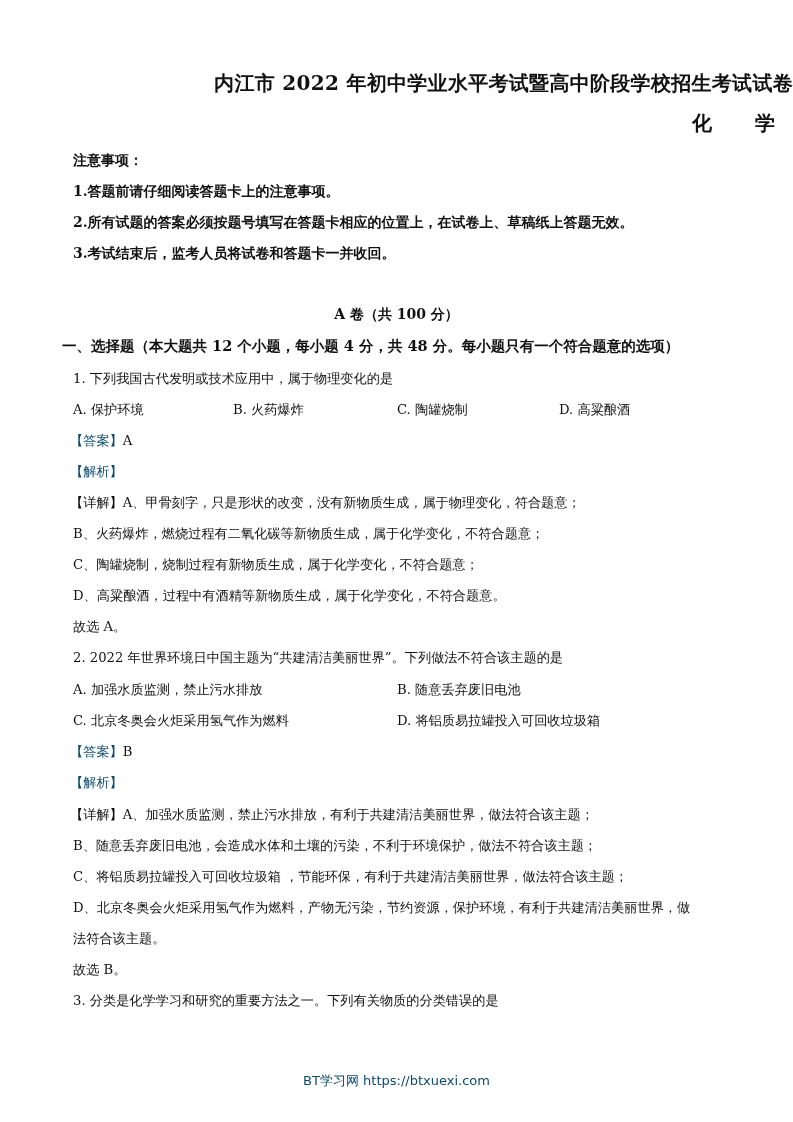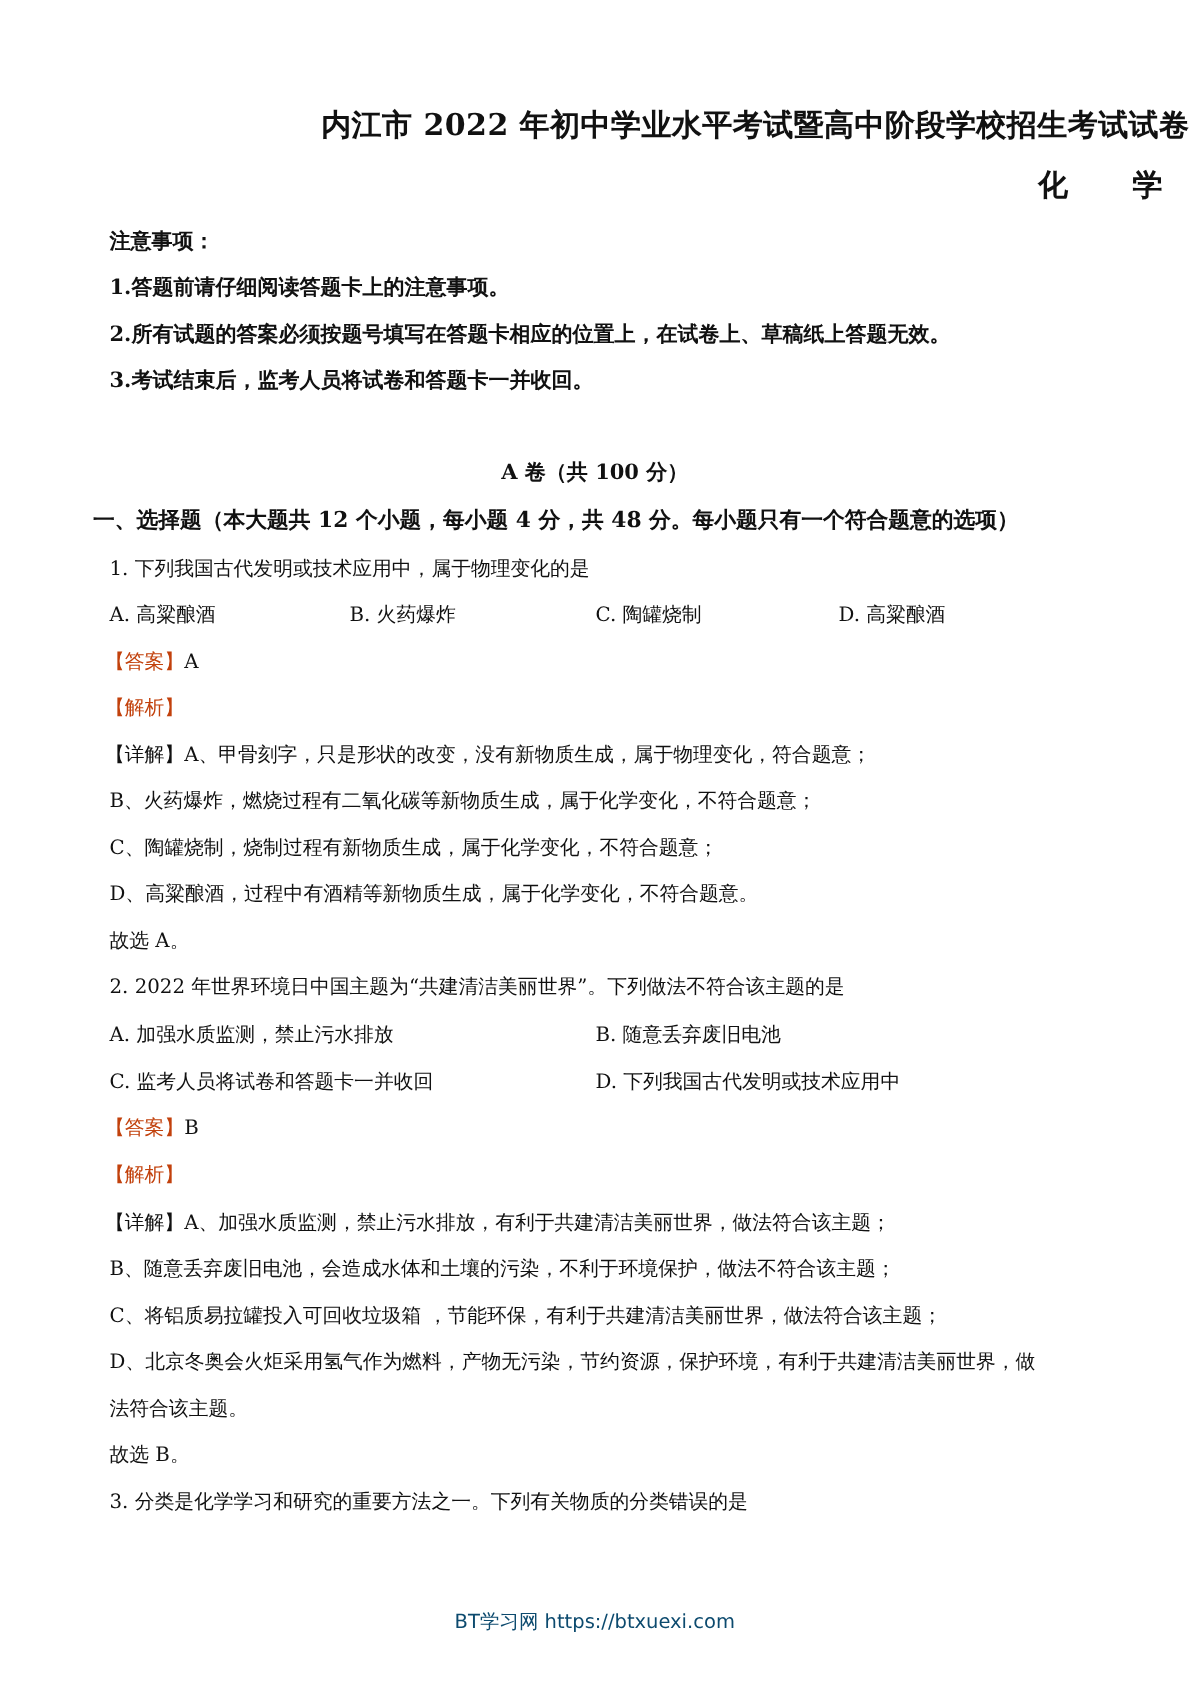--- a/index.html
+++ b/index.html
@@ -6,21 +6,21 @@
   body { width: 793px; height: 1122px; position: relative; overflow: hidden;
          font-family: "DejaVu Serif", "Liberation Serif", serif; color: #111; }
   .page { position: absolute; left: 0; top: 0; width: 793px; height: 1122px; }
   .title { position: absolute; left: 0; width: 793px; text-align: right; font-weight: bold; }
   .t1 { top: 70px; font-size: 20px; letter-spacing: 0.3px; }
   .t2 { top: 110px; font-size: 20px; letter-spacing: 18px; padding-left: 8px; box-sizing: border-box; }
   .line { position: absolute; left: 73px; white-space: nowrap; font-size: 13.2px; }
   .b { font-weight: bold; font-size: 14px; }
   .sec { position: absolute; left: 0; width: 793px; text-align: center; font-weight: bold; font-size: 14px; }
   .opt { position: absolute; white-space: nowrap; font-size: 13.2px; }
-  .tag { color: #c2410c; }
+  .tag { color: #0c4a6e; }
   .footer { position: absolute; top: 1072px; left: 0; width: 793px; text-align: center;
             font-family: "DejaVu Sans", "Liberation Sans", sans-serif; font-size: 13px; color: #0c4a6e; }
 </style>
 </head>
 <body>
 
 <div class="page">
 
   <div class="title t1">内江市 2022 年初中学业水平考试暨高中阶段学校招生考试试卷</div>
   <div class="title t2">化 学</div>
@@ -28,43 +28,43 @@
   <div class="line b" style="top:152px">注意事项：</div>
   <div class="line b" style="top:183px">1.答题前请仔细阅读答题卡上的注意事项。</div>
   <div class="line b" style="top:214px">2.所有试题的答案必须按题号填写在答题卡相应的位置上，在试卷上、草稿纸上答题无效。</div>
   <div class="line b" style="top:245px">3.考试结束后，监考人员将试卷和答题卡一并收回。</div>
 
   <div class="sec" style="top:306px">A 卷（共 100 分）</div>
   <div class="line b" style="top:337px; left:62px; font-size:14.5px">一、选择题（本大题共 12 个小题，每小题 4 分，共 48 分。每小题只有一个符合题意的选项）</div>
 
   <div>
     <div class="line" style="top:370px">1. 下列我国古代发明或技术应用中，属于物理变化的是</div>
-    <div class="opt" style="top:401px; left:73px">A. 高粱酿酒</div>
+    <div class="opt" style="top:401px; left:73px">A. 保护环境</div>
     <div class="opt" style="top:401px; left:233px">B. 火药爆炸</div>
     <div class="opt" style="top:401px; left:397px">C. 陶罐烧制</div>
     <div class="opt" style="top:401px; left:559px">D. 高粱酿酒</div>
     <div class="line" style="top:432px; left:70px">
       <span class="tag">【答案】</span><span>A</span>
     </div>
     <div class="line tag" style="top:463px; left:70px">【解析】</div>
     <div class="line" style="top:494px; left:70px">
       <span>【详解】</span><span>A、甲骨刻字，只是形状的改变，没有新物质生成，属于物理变化，符合题意；</span>
     </div>
     <div class="line" style="top:525px">B、火药爆炸，燃烧过程有二氧化碳等新物质生成，属于化学变化，不符合题意；</div>
     <div class="line" style="top:556px">C、陶罐烧制，烧制过程有新物质生成，属于化学变化，不符合题意；</div>
     <div class="line" style="top:587px">D、高粱酿酒，过程中有酒精等新物质生成，属于化学变化，不符合题意。</div>
     <div class="line" style="top:618px">故选 A。</div>
   </div>
 
   <div>
     <div class="line" style="top:649px">2. 2022 年世界环境日中国主题为“共建清洁美丽世界”。下列做法不符合该主题的是</div>
     <div class="opt" style="top:681px; left:73px">A. 加强水质监测，禁止污水排放</div>
     <div class="opt" style="top:681px; left:397px">B. 随意丢弃废旧电池</div>
-    <div class="opt" style="top:712px; left:73px">C. 监考人员将试卷和答题卡一并收回</div>
-    <div class="opt" style="top:712px; left:397px">D. 下列我国古代发明或技术应用中</div>
+    <div class="opt" style="top:712px; left:73px">C. 北京冬奥会火炬采用氢气作为燃料</div>
+    <div class="opt" style="top:712px; left:397px">D. 将铝质易拉罐投入可回收垃圾箱</div>
     <div class="line" style="top:743px; left:70px">
       <span class="tag">【答案】</span><span>B</span>
     </div>
     <div class="line tag" style="top:774px; left:70px">【解析】</div>
     <div class="line" style="top:806px; left:70px">
       <span>【详解】</span><span>A、加强水质监测，禁止污水排放，有利于共建清洁美丽世界，做法符合该主题；</span>
     </div>
     <div class="line" style="top:837px">B、随意丢弃废旧电池，会造成水体和土壤的污染，不利于环境保护，做法不符合该主题；</div>
     <div class="line" style="top:868px">C、将铝质易拉罐投入可回收垃圾箱 ，节能环保，有利于共建清洁美丽世界，做法符合该主题；</div>
     <div class="line" style="top:899px">D、北京冬奥会火炬采用氢气作为燃料，产物无污染，节约资源，保护环境，有利于共建清洁美丽世界，做</div>

